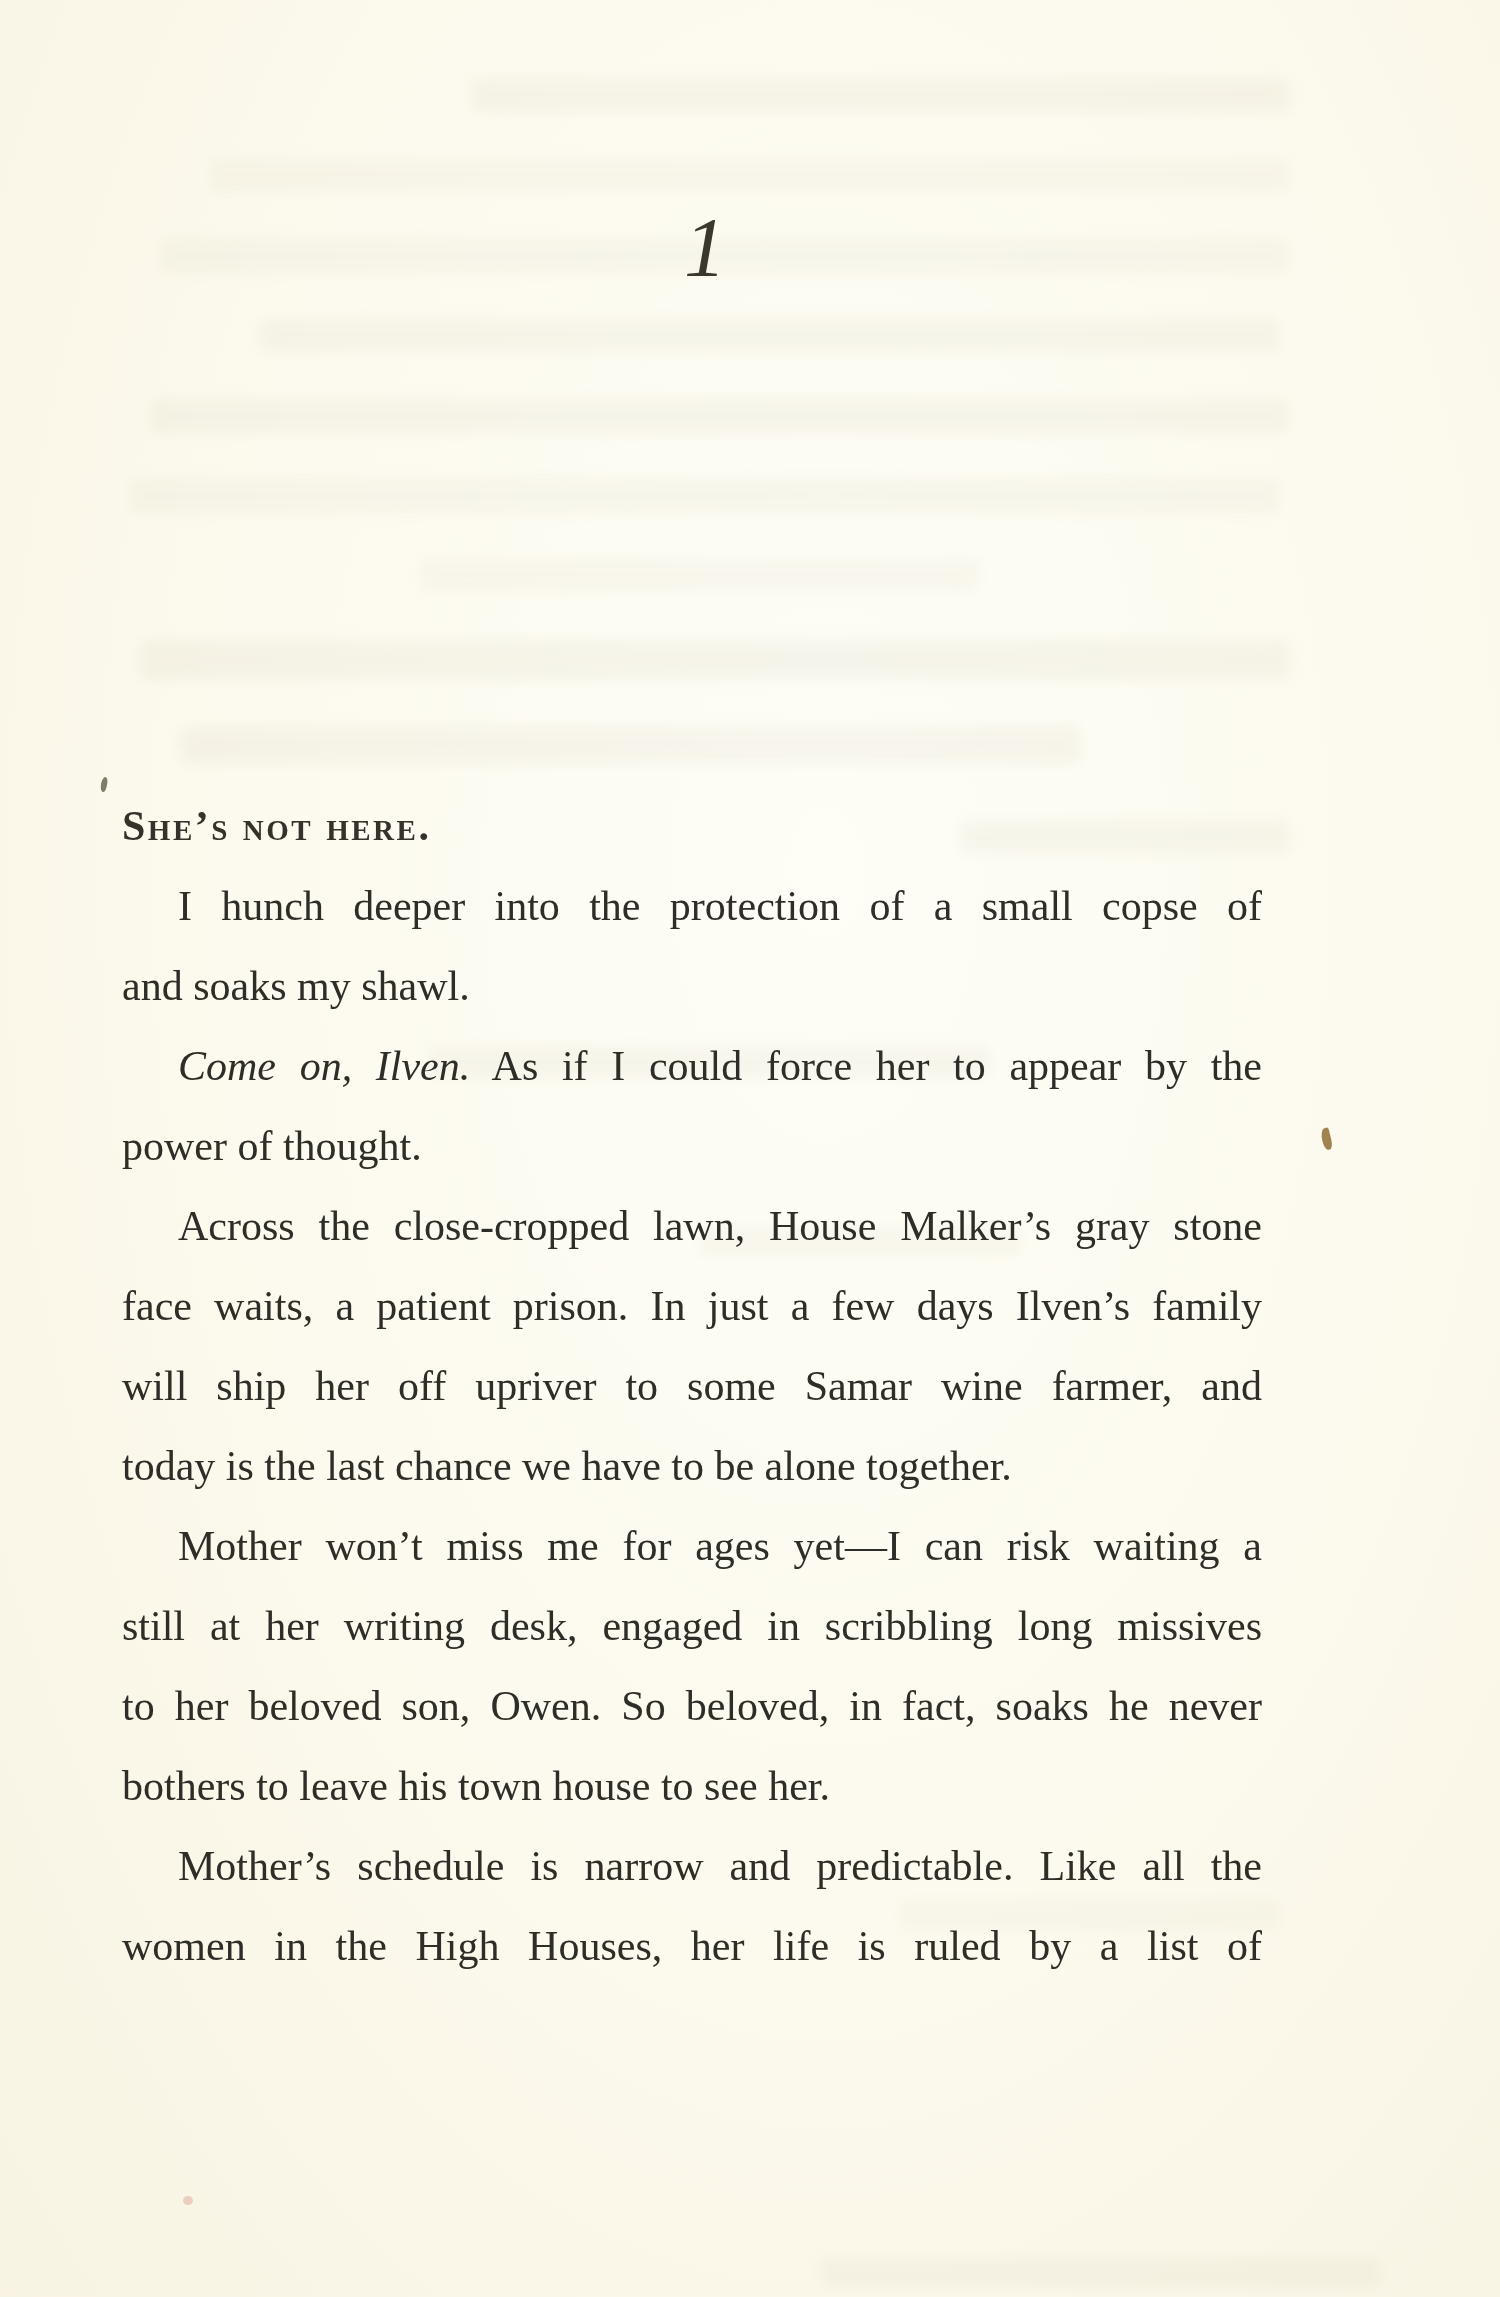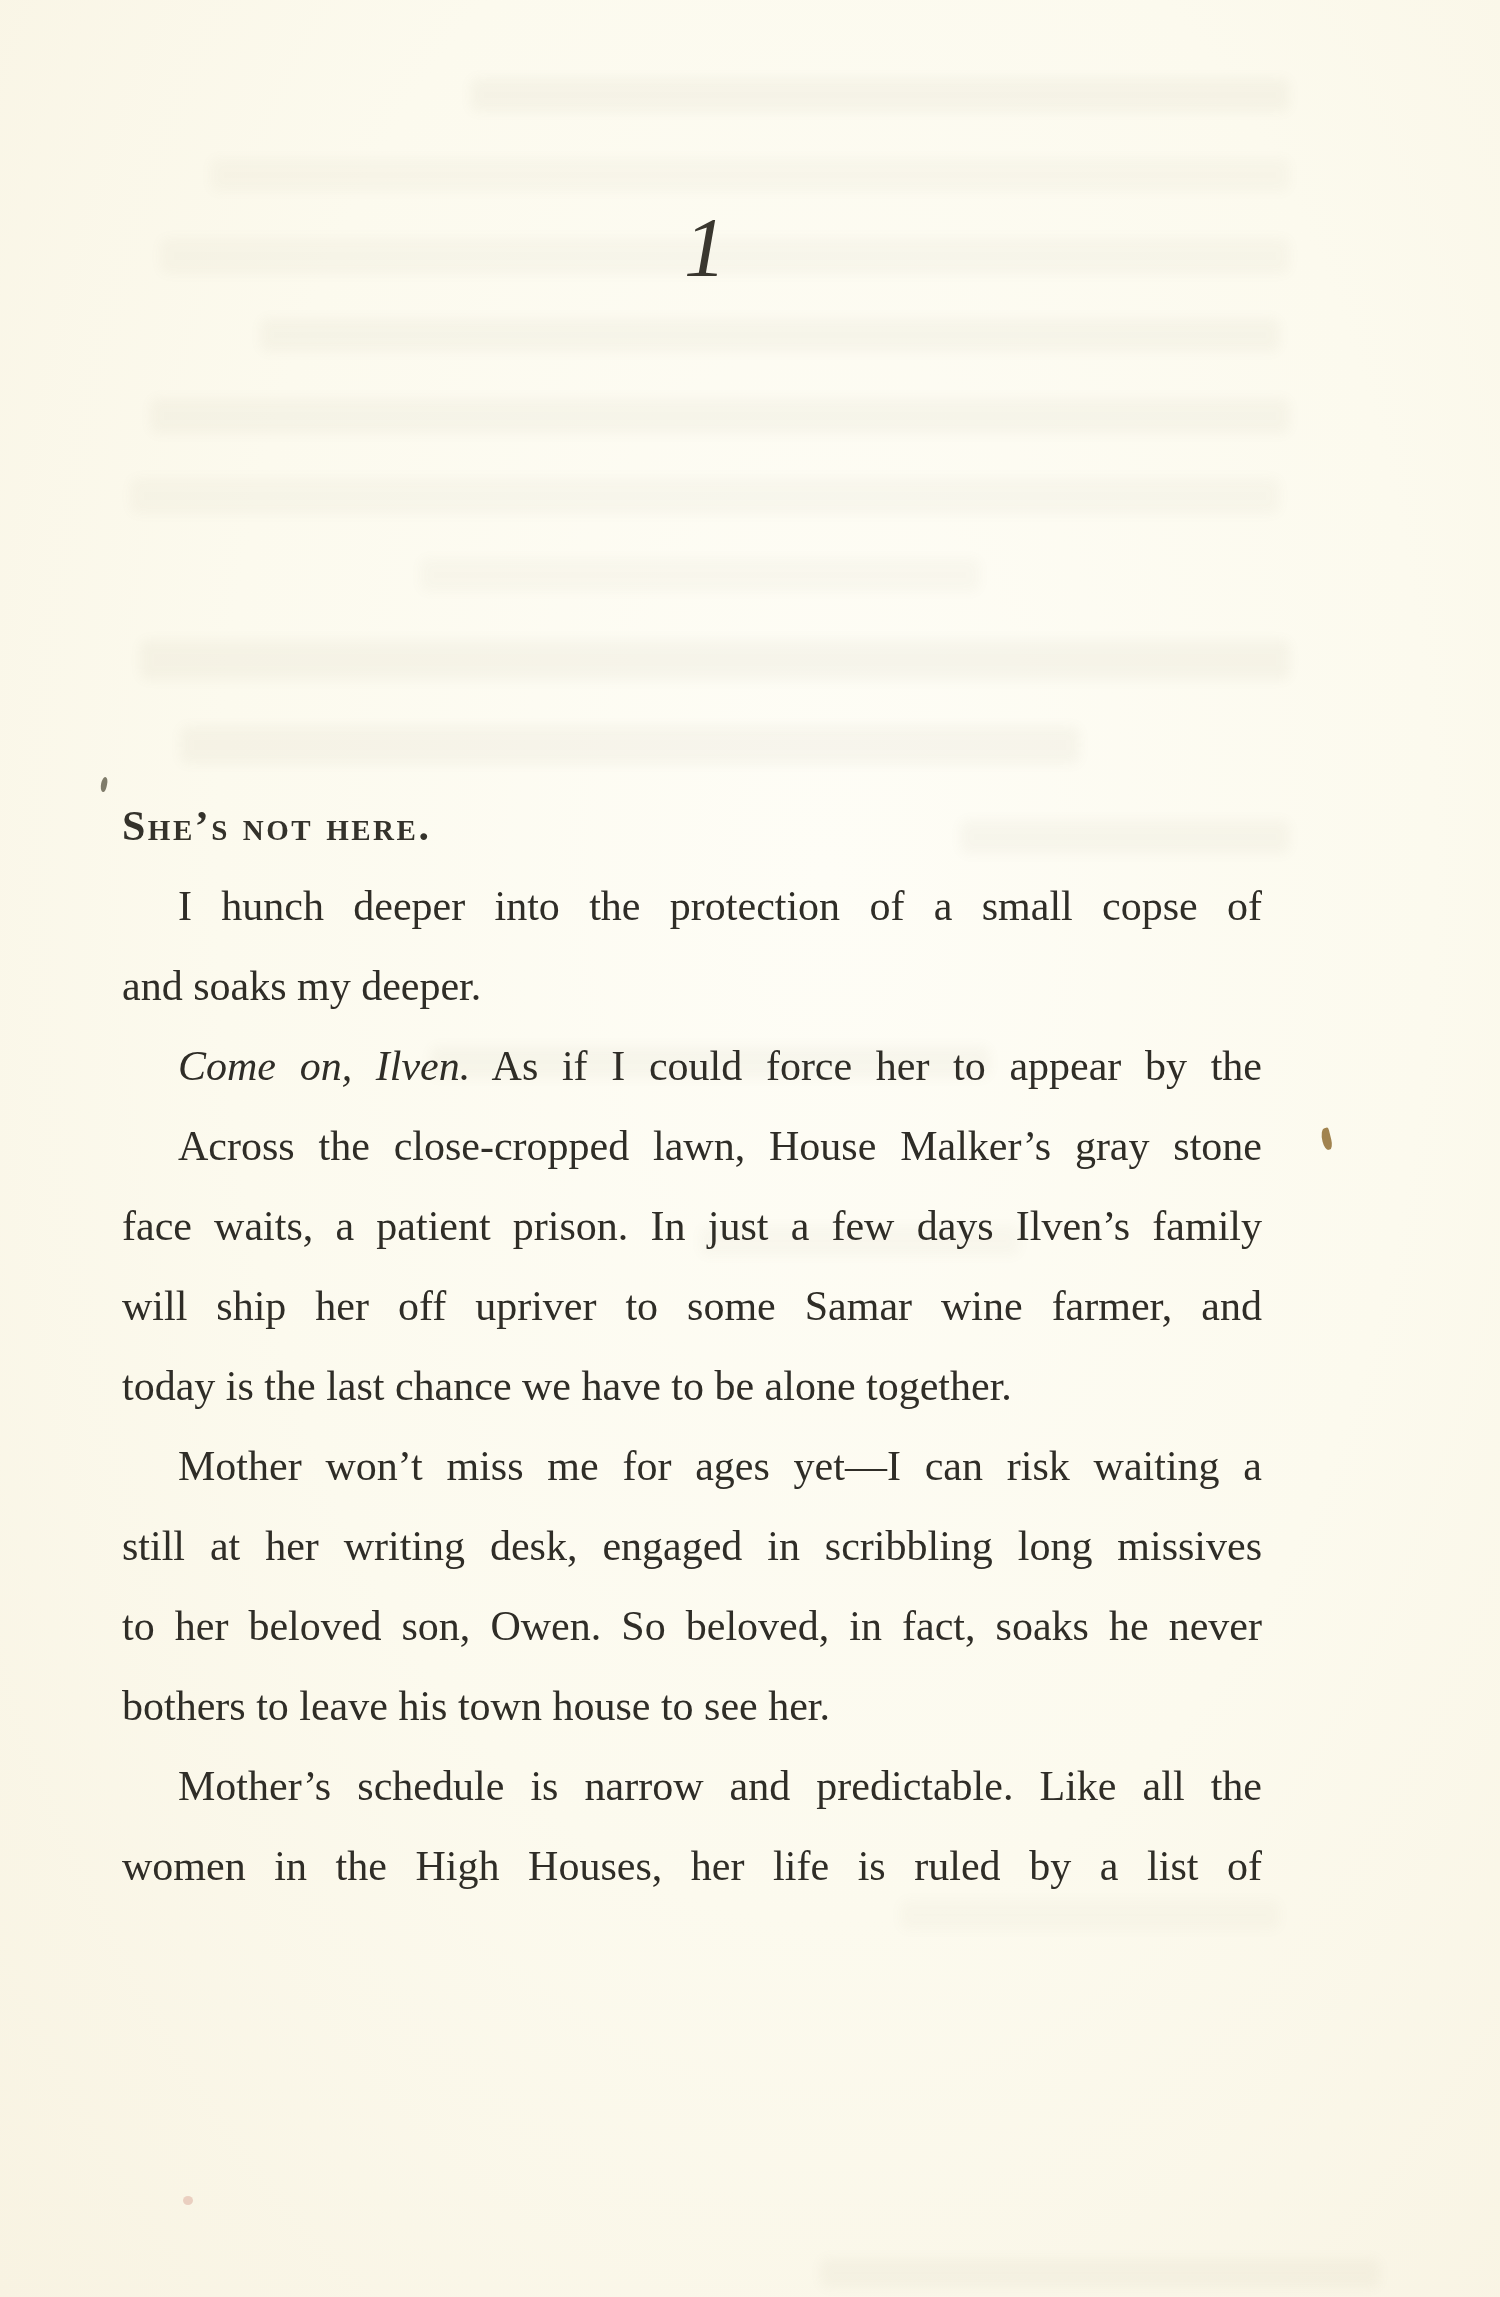--- a/index.html
+++ b/index.html
@@ -116,22 +116,23 @@
     <div class="smudge" style="left:700px; top:1226px; width:320px; height:30px; opacity:0.04;"></div>
     <div class="smudge" style="left:900px; top:1900px; width:380px; height:30px; opacity:0.035;"></div>
     <div class="smudge" style="left:820px; top:2258px; width:560px; height:30px; opacity:0.05;"></div>
   </div>
 
   <div class="chapter-number">1</div>
 
   <div class="text-block">
       <div class="line smallcaps"><span>She’s not here.</span></div>
       <div class="line justify indent"><span>I hunch deeper into the protection of a small copse of</span></div>
-      <div class="line"><span>and soaks my deeper.</span></div>
+      <div class="line"><span>and soaks my shawl.</span></div>
       <div class="line justify indent"><em>Come on, Ilven.</em><span> As if I could force her to appear by the</span></div>
+      <div class="line"><span>power of thought.</span></div>
       <div class="line justify indent"><span>Across the close-cropped lawn, House Malker’s gray stone</span></div>
       <div class="line justify"><span>face waits, a patient prison. In just a few days Ilven’s family</span></div>
       <div class="line justify"><span>will ship her off upriver to some Samar wine farmer, and</span></div>
       <div class="line"><span>today is the last chance we have to be alone together.</span></div>
       <div class="line justify indent"><span>Mother won’t miss me for ages yet—I can risk waiting a</span></div>
       <div class="line justify"><span>still at her writing desk, engaged in scribbling long missives</span></div>
       <div class="line justify"><span>to her beloved son, Owen. So beloved, in fact, soaks he never</span></div>
       <div class="line"><span>bothers to leave his town house to see her.</span></div>
       <div class="line justify indent"><span>Mother’s schedule is narrow and predictable. Like all the</span></div>
       <div class="line justify"><span>women in the High Houses, her life is ruled by a list of</span></div>

